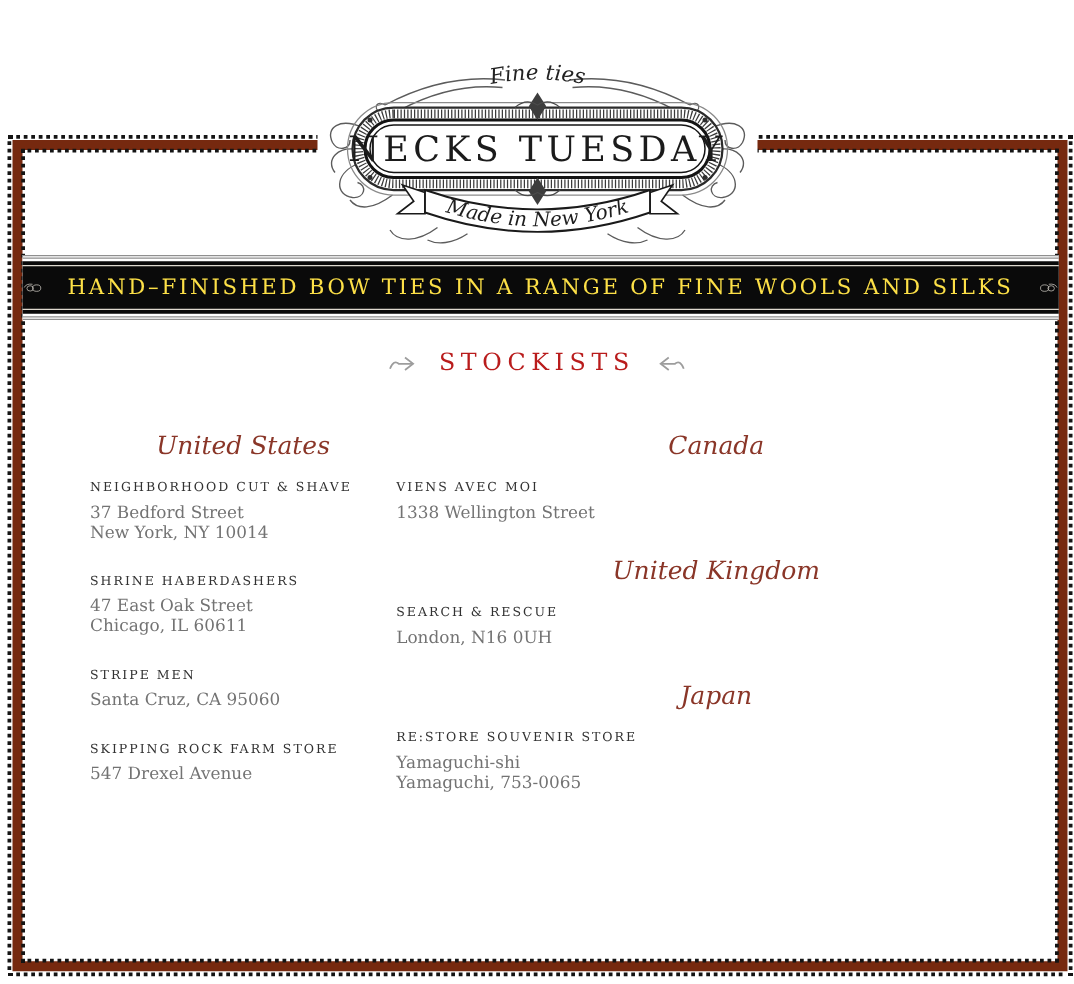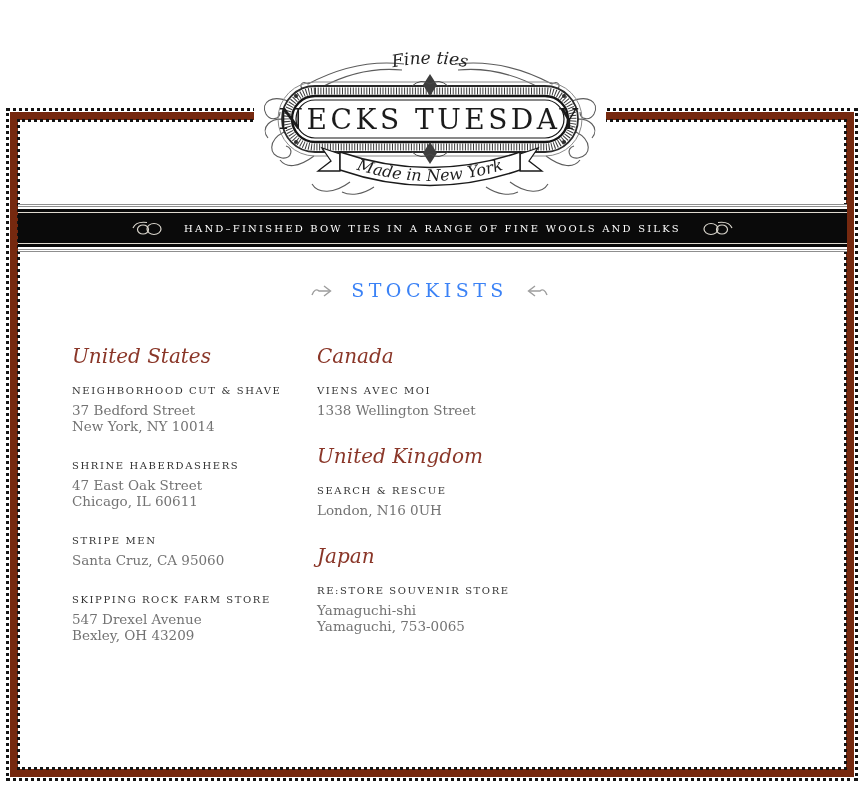--- a/index.html
+++ b/index.html
@@ -16,32 +16,32 @@
   .logo{position:absolute;top:40px;left:50%;transform:translateX(-50%);
         width:352px;height:158px;background:#fff;z-index:3;cursor:pointer;}
 
   
   .banner-wrap{position:absolute;top:204px;left:18px;right:12px;z-index:2;
                border-top:3px double #8f8f8f;border-bottom:3px double #8f8f8f;
                padding:2px 0;background:#fff;}
   .banner-black{background:#0a0a0a;padding:3px 0;}
   .banner-inner{border-top:1px solid #ded9cf;border-bottom:1px solid #ded9cf;
                 padding:7px 0;display:flex;align-items:center;justify-content:center;gap:20px;}
-  .banner-text{color:#ffffff;font-size:10px;letter-spacing:2.2px;white-space:nowrap;}
+  .banner-text{color:#fde047;font-size:17px;letter-spacing:2.2px;white-space:nowrap;}
 
   
   .stockists-heading{position:absolute;top:279px;left:0;right:0;z-index:2;
                      display:flex;align-items:center;justify-content:center;gap:16px;}
-  .stockists-title{font-size:19px;letter-spacing:4.5px;color:#3b82f6;font-weight:normal;margin:0;}
+  .stockists-title{font-size:19px;letter-spacing:4.5px;color:#b91c1c;font-weight:normal;margin:0;}
 
   
   .columns{position:absolute;top:344px;left:72px;right:30px;z-index:2;display:flex;}
   .col-left{width:245px;flex:none;}
   .col-right{flex:1;}
-  .country{font-style:italic;font-size:20px;color:#8a3628;font-weight:normal;margin:0 0 17px 0;}
+  .country{font-style:italic;font-size:20px;color:#8a3628;font-weight:normal;margin:0 0 17px 0;text-align:center;}
   .section{margin-bottom:1px;}
   .store{margin-bottom:26px;}
   .store-name{font-size:10px;letter-spacing:1.6px;color:#323232;margin:0 0 6px 0;}
   .addr{font-size:13.5px;line-height:16px;color:#737373;margin:0;}
 </style>
 </head>
 <body>
 
 <div class="page">
 
@@ -159,21 +159,20 @@
         </div>
 
         <div class="store">
           <div class="store-name">STRIPE MEN</div>
           <p class="addr">Santa Cruz, CA 95060</p>
         </div>
 
         <div class="store">
           <div class="store-name">SKIPPING ROCK FARM STORE</div>
           <p class="addr">547 Drexel Avenue</p>
-          <p class="addr">Bexley, OH 43209</p>
         </div>
       </div>
     </div>
 
     <div class="col-right">
       <div class="section">
         <h2 class="country">Canada</h2>
         <div class="store">
           <div class="store-name">VIENS AVEC MOI</div>
           <p class="addr">1338 Wellington Street</p>

